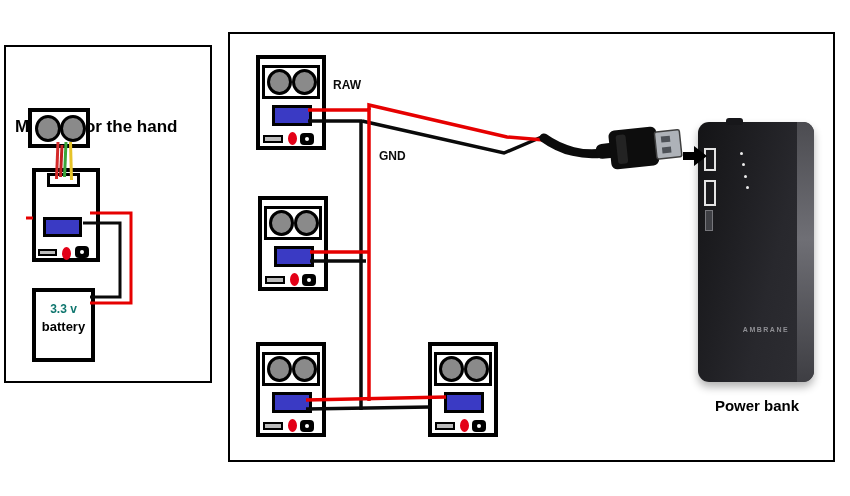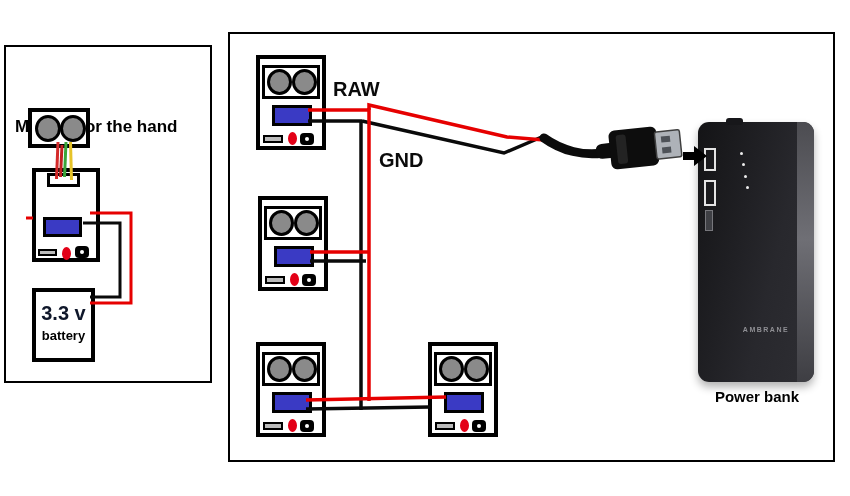--- a/index.html
+++ b/index.html
@@ -23,40 +23,40 @@
   #hand-sensor{position:absolute;left:28px;top:108px;width:54px;height:32px;border:4px solid #000;background:#fff;}
   #hand-sensor .eye{top:3px;width:20px;height:21px;}
   #hand-sensor .eye.l{left:3px}#hand-sensor .eye.r{left:28px}
   #hand-module{position:absolute;left:32px;top:168px;width:60px;height:86px;border:4px solid #000;background:#fff;z-index:2;}
   #hand-module .connector{position:absolute;left:11px;top:1px;width:27px;height:8px;border:3px solid #000;background:#fff;}
   #hand-module .display{left:7px;top:45px;width:33px;height:14px;}
   #hand-module .ctrl-bar{left:2px;top:77px;width:15px;height:3px;}
   #hand-module .ctrl-led{left:26px;top:75px;}
   #hand-module .ctrl-btn{left:39px;top:74px;}
   #battery{position:absolute;left:32px;top:288px;width:55px;height:66px;border:4px solid #000;background:#fff;text-align:center;z-index:2;}
-  #battery .v{margin-top:10px;font-size:20px;font-weight:bold;color:#0f172a;}
+  #battery .v{margin-top:10px;font-size:12px;font-weight:bold;color:#0f766e;}
   #battery .b{margin-top:3px;font-size:13px;font-weight:bold;color:#000;}
-  .wire-label{position:absolute;font-size:20px;font-weight:bold;color:#0a0a0a;z-index:4;}
+  .wire-label{position:absolute;font-size:12px;font-weight:bold;color:#0a0a0a;z-index:4;}
   #raw-label{left:333px;top:78px;}
   #gnd-label{left:379px;top:141px;margin-top:8px;}
   
   #power-bank{position:absolute;left:698px;top:122px;width:116px;height:260px;border-radius:11px;
      background:linear-gradient(103deg,#141416 0%,#202024 38%,#28282d 62%,#2e2e33 100%);
      box-shadow:0 5px 9px rgba(0,0,0,.3);z-index:2;}
   #power-bank .bevel{position:absolute;right:0;top:0;width:17px;height:100%;border-radius:0 11px 11px 0;
      background:linear-gradient(180deg,#4c4c51 0%,#6f6f75 45%,#3e3e43 100%);}
   #power-bank .top-btn{position:absolute;left:28px;top:-4px;width:17px;height:7px;border-radius:3px;background:#17171a;}
   .usb-port{position:absolute;left:6px;width:12px;height:23px;border:2px solid #e4e4e4;background:#1a1a1d;box-sizing:border-box;}
   #usb-port-1{top:26px;}
   #usb-port-2{top:58px;height:26px;}
   #micro-port{position:absolute;left:7px;top:88px;width:8px;height:21px;border:1px solid #77777c;background:#3f4045;box-sizing:border-box;}
   .pb-led{position:absolute;width:3px;height:3px;border-radius:50%;background:#ececec;}
   #power-bank .brand{position:absolute;left:33px;top:204px;width:70px;text-align:center;
      font-size:7px;letter-spacing:1.5px;color:#8f8f94;font-weight:bold;}
-  #power-bank-label{position:absolute;left:698px;top:388px;width:118px;text-align:center;
+  #power-bank-label{position:absolute;left:698px;top:397px;width:118px;text-align:center;
      font-size:15px;font-weight:bold;color:#000;z-index:3;}
   #wires{position:absolute;left:0;top:0;z-index:6;pointer-events:none;}
 </style>
 </head>
 <body>
 
 <div class="panel" id="left-panel">
   <div class="title">Module for the hand</div>
 </div>
 <div id="hand-sensor">

